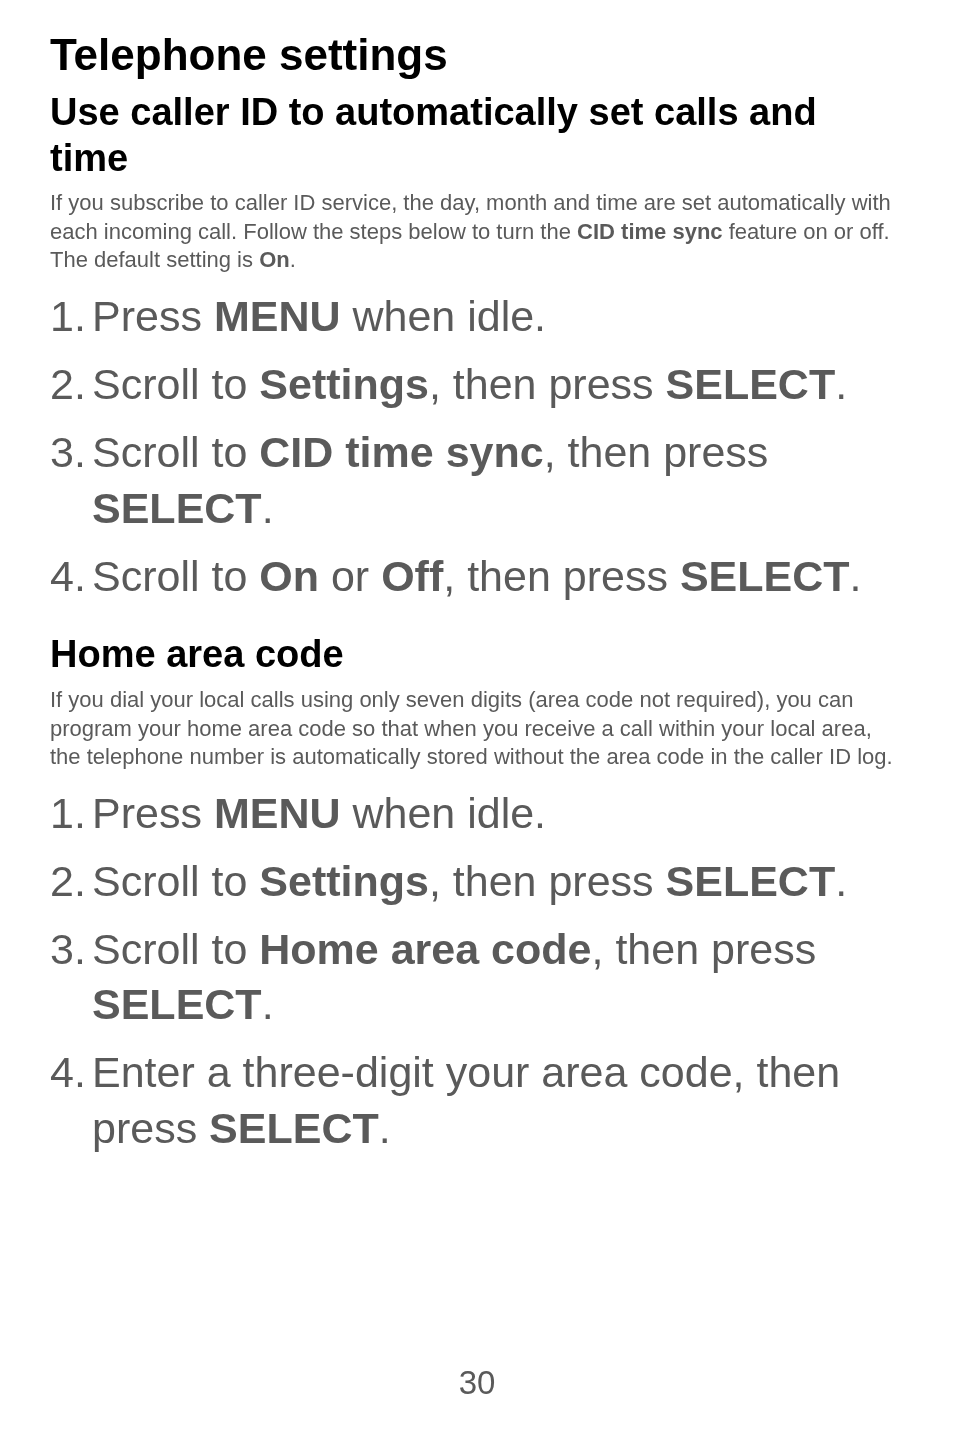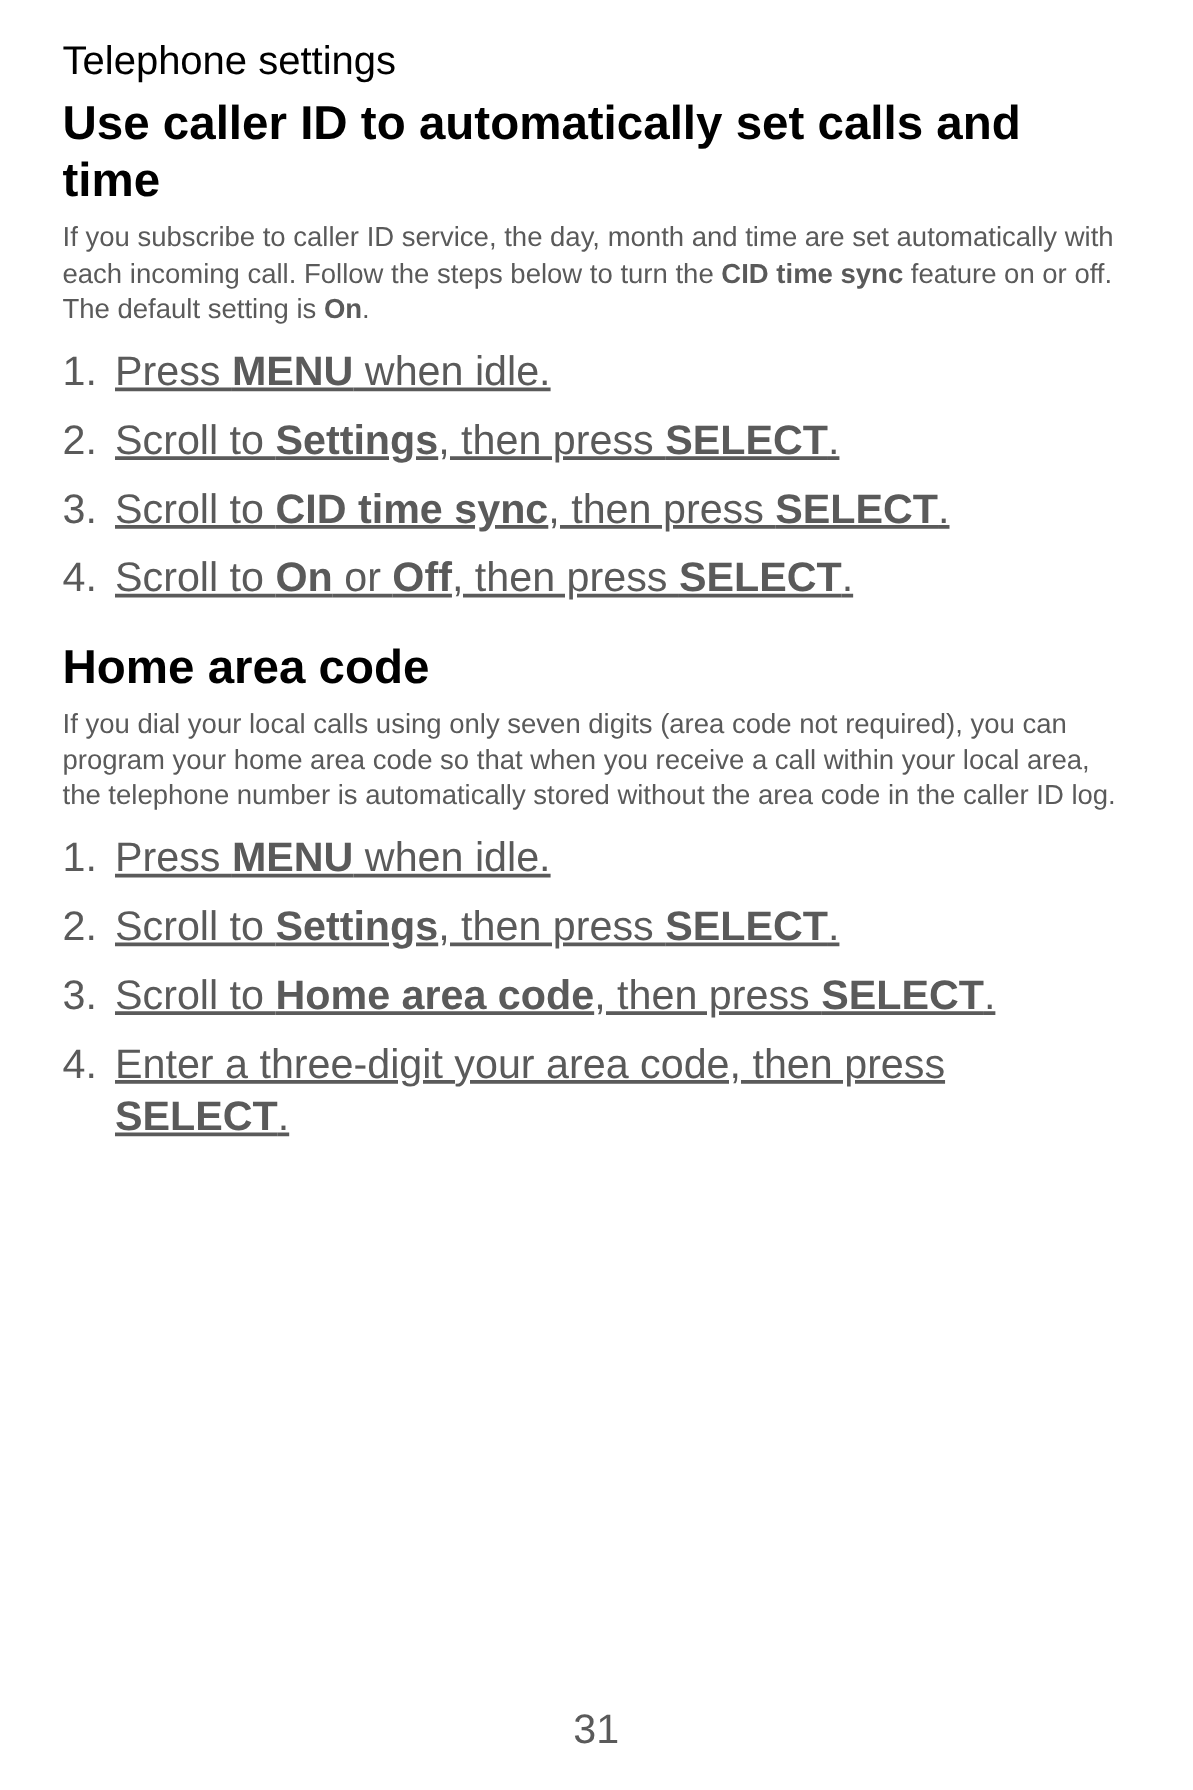--- a/index.html
+++ b/index.html
@@ -10,46 +10,45 @@
     body {
       font-family: Arial, Helvetica, sans-serif;
       background: #ffffff;
       color: #000000;
       width: 954px;
       height: 1432px;
       padding: 30px 50px 20px 50px;
       position: relative;
     }
     .page-title {
-      font-size: 32px;
-      font-weight: normal;
+      font-size: 44px;
+      font-weight: bold;
       margin-bottom: 10px;
     }
     .section-heading {
       font-size: 38px;
       font-weight: bold;
       margin-bottom: 8px;
       line-height: 1.2;
     }
     .body-text {
       font-size: 22px;
       color: #5a5a5a;
       line-height: 1.3;
       margin-bottom: 14px;
     }
     .body-text b {
       font-weight: bold;
     }
     .step-list {
       list-style: none;
       counter-reset: step;
-      font-size: 33px;
+      font-size: 43px;
       color: #5a5a5a;
       margin-bottom: 28px;
-      text-decoration: underline;
     }
     .step-list li {
       counter-increment: step;
       position: relative;
       padding-left: 42px;
       margin-bottom: 12px;
       line-height: 1.3;
     }
     .step-list li::before {
       content: counter(step) ".";
@@ -113,13 +112,13 @@
     </li>
     <li>
       <span>Scroll to </span><b>Home area code</b><span>, then press </span><b>SELECT</b><span>.</span>
     </li>
     <li>
       <span>Enter a three-digit your area code, then press </span><b>SELECT</b><span>.</span>
     </li>
   </ol>
 </div>
 
-<div class="page-number">31</div>
+<div class="page-number">30</div>
 
 </body></html>

